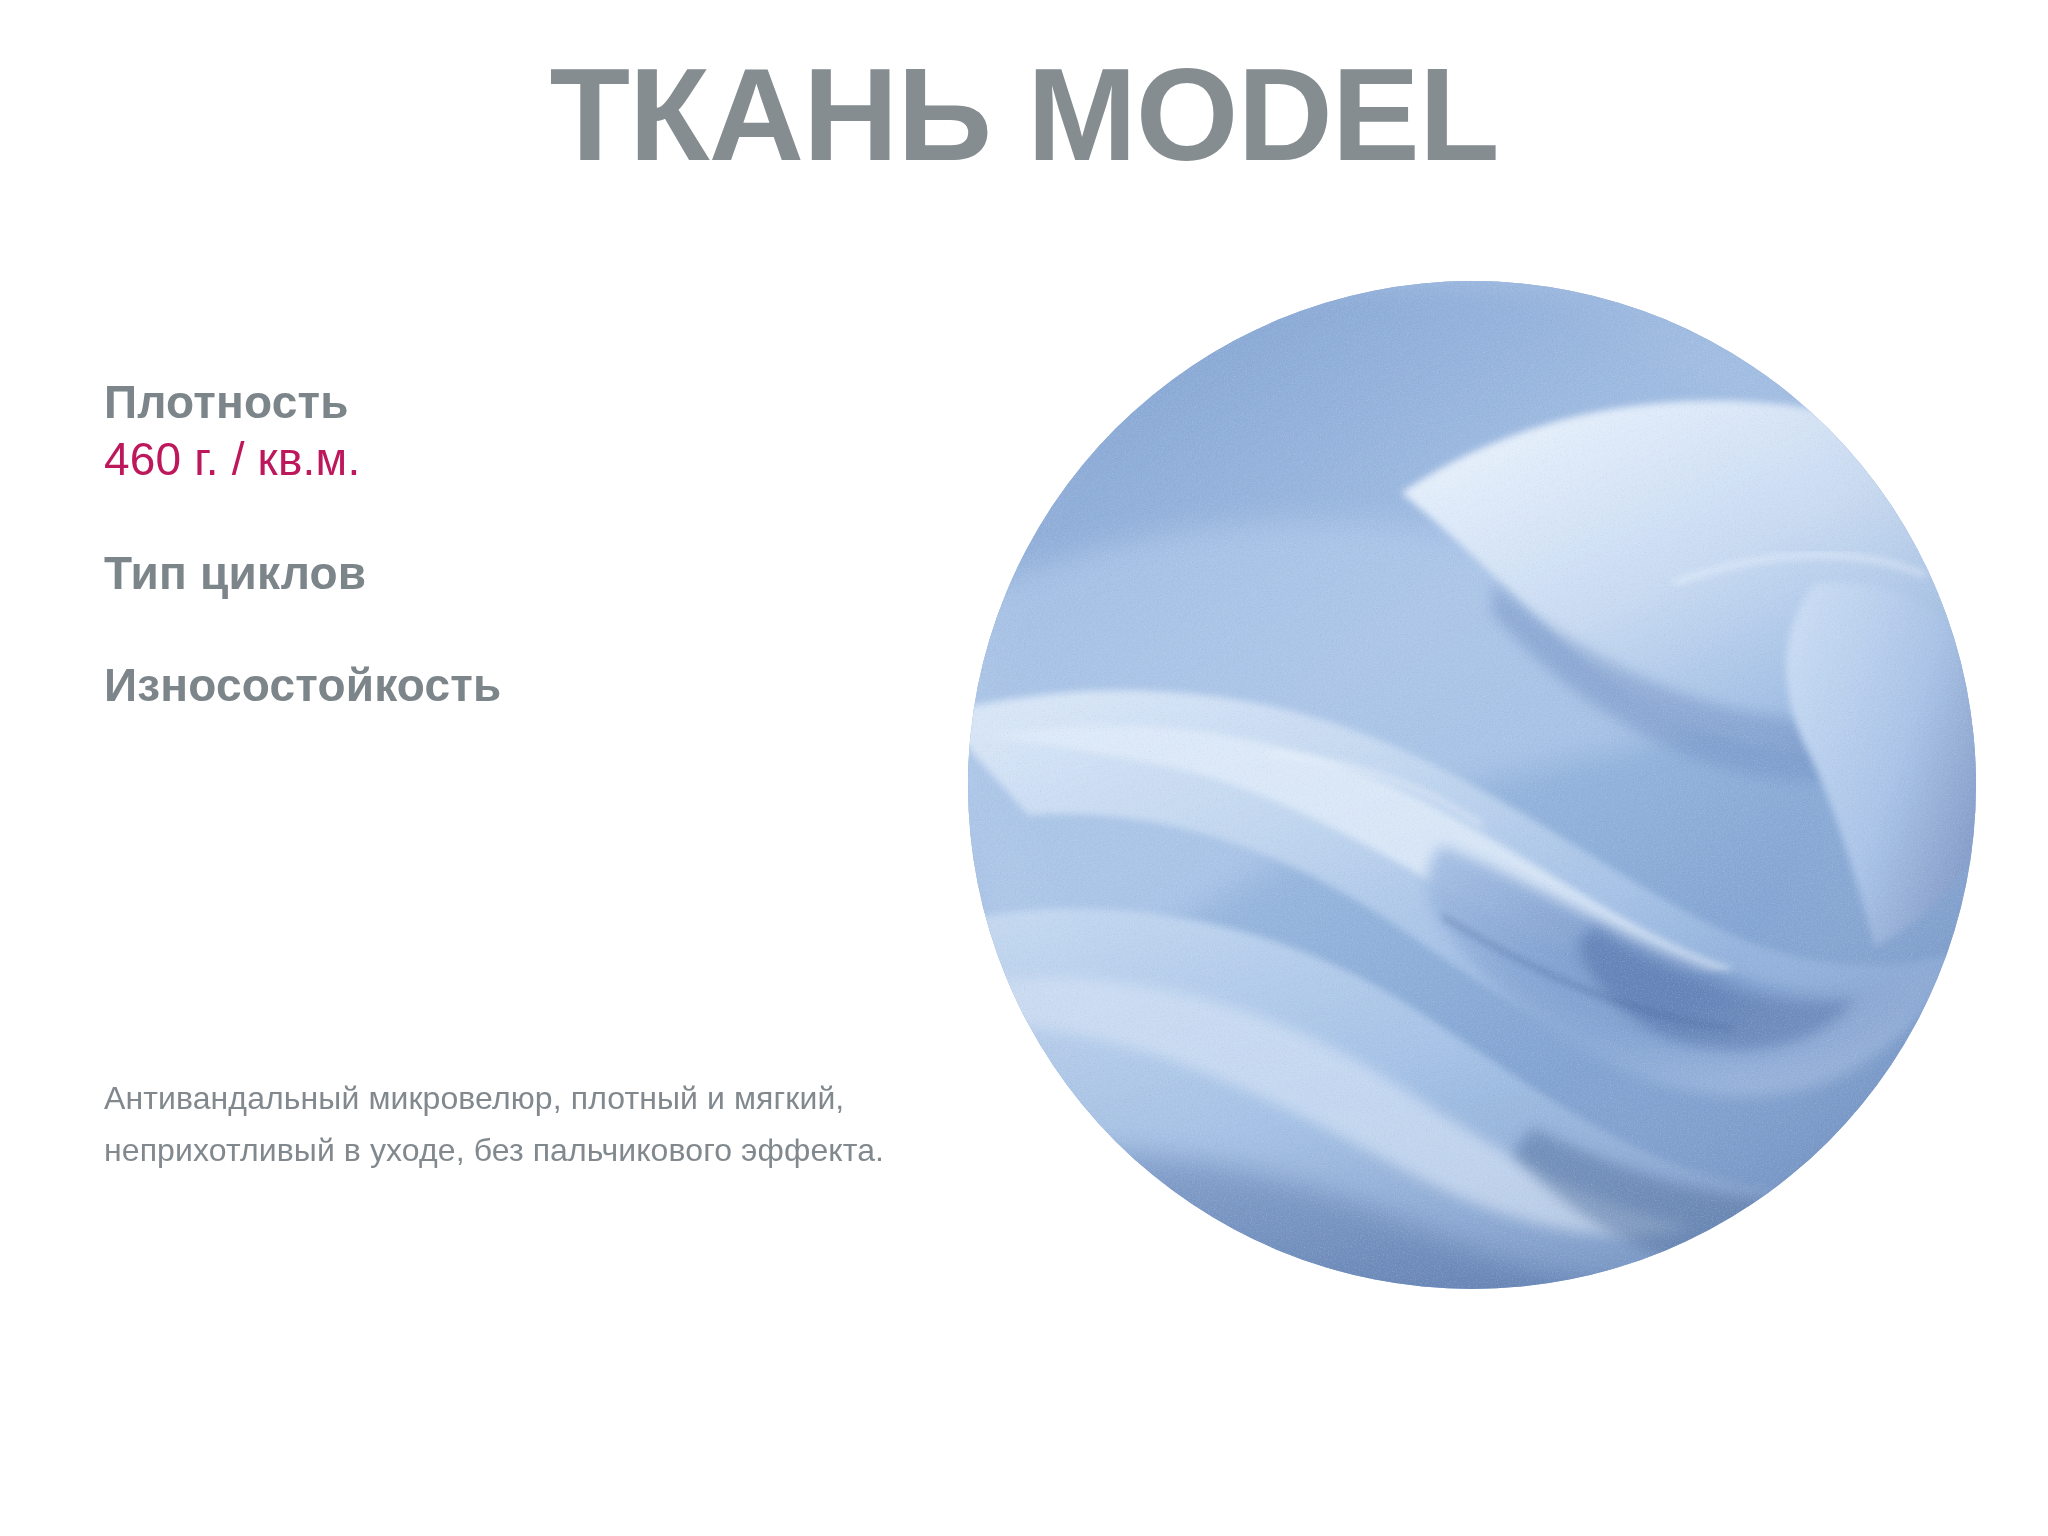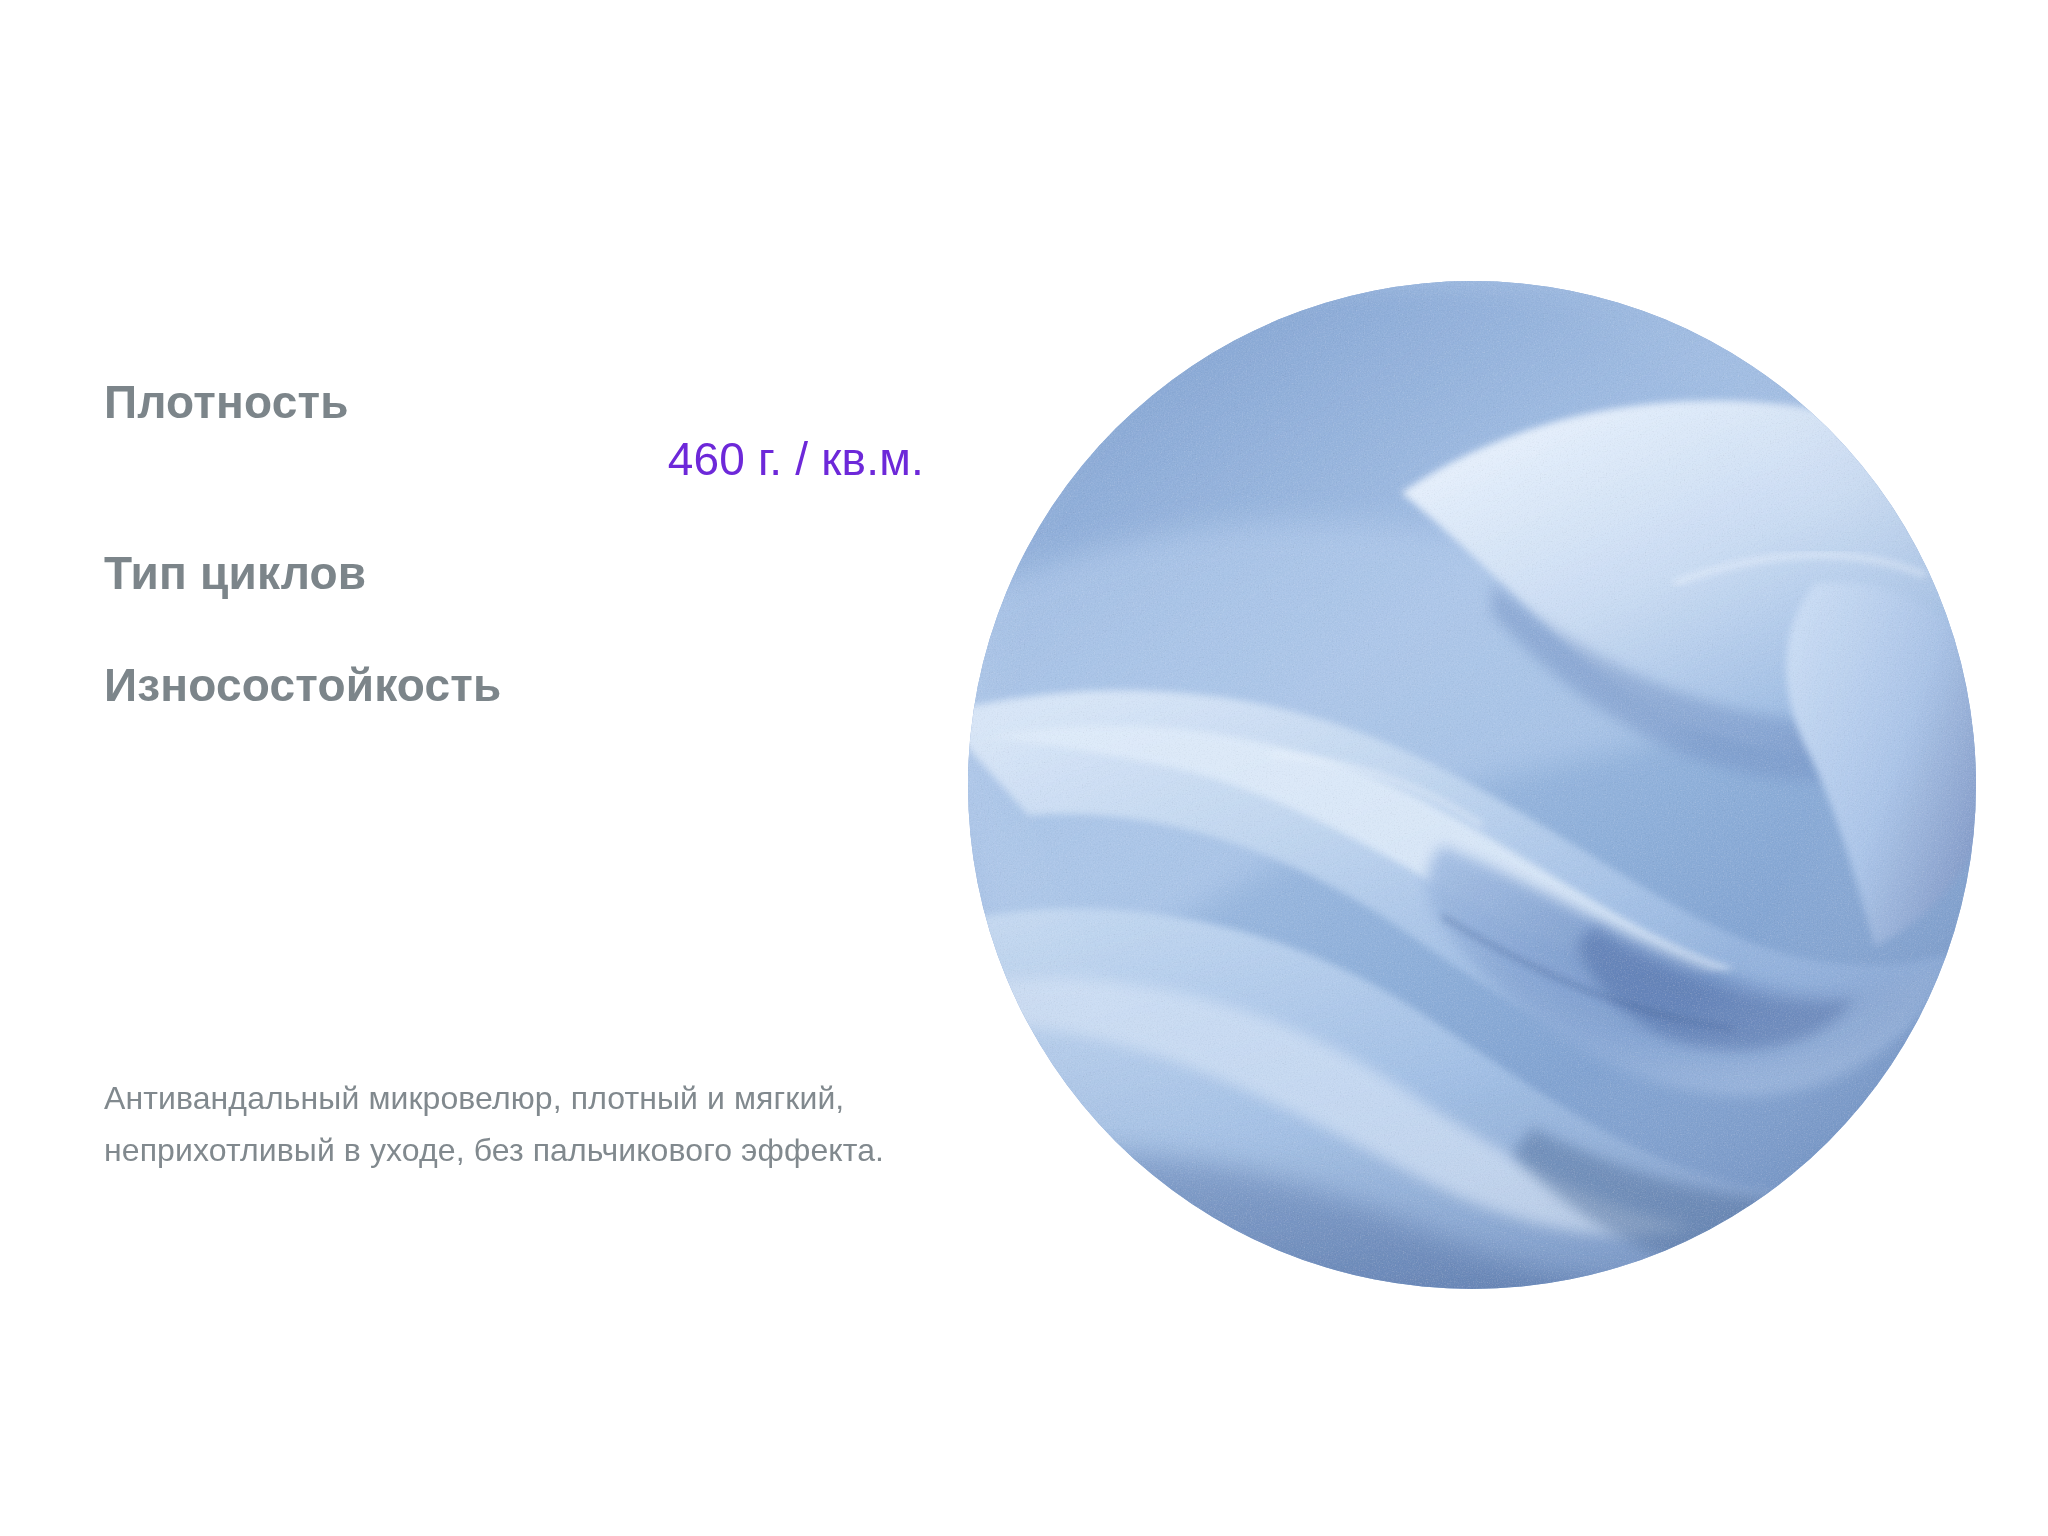--- a/index.html
+++ b/index.html
@@ -56,23 +56,22 @@
     font-size: 46px;
     line-height: 1.22;
     font-weight: 700;
     color: #7c858a;
     letter-spacing: 0.2px;
   }
   .spec-value {
     font-size: 46px;
     line-height: 1.28;
     font-weight: 400;
-    color: #6d28d9;
+    color: #be185d;
     letter-spacing: 0.2px;
-    text-align: right;
   }
 
   
   .description {
     position: absolute;
     left: 104px;
     top: 1073px;
     width: 900px;
     font-size: 32px;
     line-height: 1.62;
@@ -96,20 +95,21 @@
     display: block;
     width: 100%;
     height: 100%;
   }
 </style>
 </head>
 <body>
 
 <div class="slide">
 
+  <div class="title">ТКАНЬ MODEL</div>
 
   <div class="specs">
 
     <div class="spec-block">
       <div class="spec-label">Плотность</div>
       <div class="spec-value">460 г. / кв.м.</div>
     </div>
 
     <div class="spec-block">
       <div class="spec-label">Тип циклов</div>

